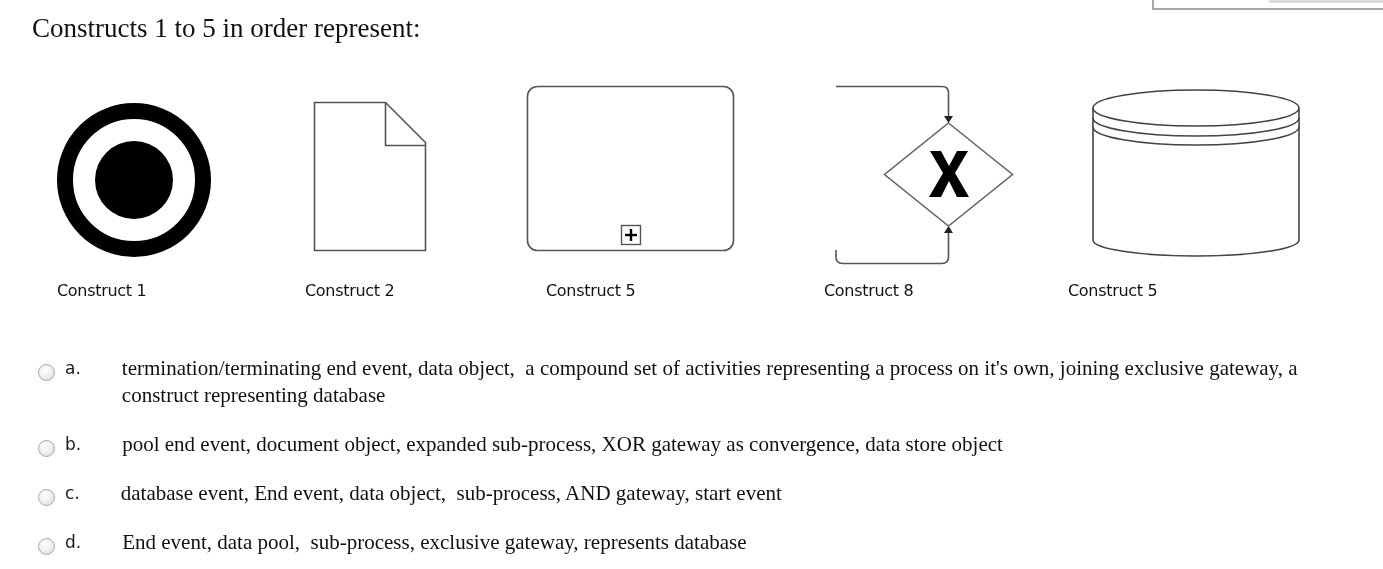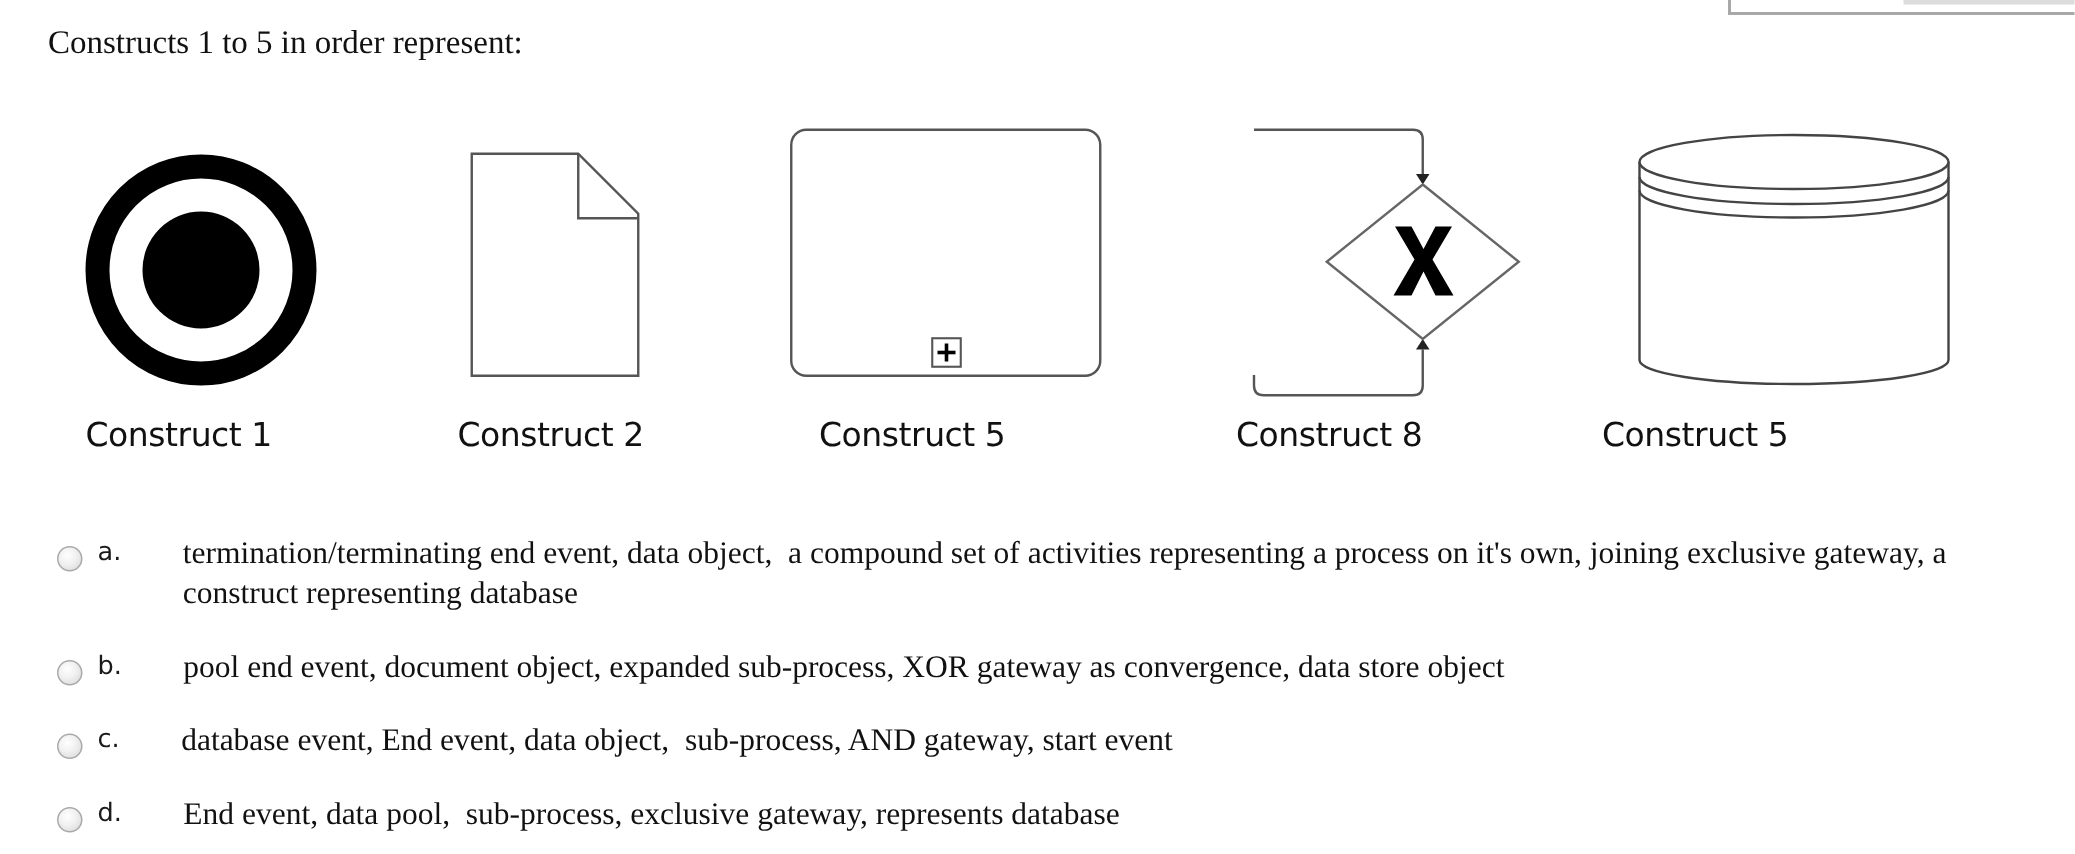--- a/index.html
+++ b/index.html
@@ -30,34 +30,34 @@
       left: 115px;
       top: 0;
       width: 120px;
       height: 5px;
       background: #dcdcdc;
     }
     .question {
       position: absolute;
       left: 32px;
       top: 14px;
-      font-size: 22px;
+      font-size: 27px;
       line-height: 28px;
       white-space: nowrap;
     }
     .figure {
       position: absolute;
       left: 0;
       top: 0;
     }
     .construct-label {
       position: absolute;
       top: 274px;
       font-family: "DejaVu Sans", "Liberation Sans", sans-serif;
-      font-size: 22px;
+      font-size: 16px;
       line-height: 34px;
       color: #111111;
       white-space: nowrap;
       letter-spacing: -0.3px;
     }
     .options {
       position: absolute;
       left: 38px;
       top: 353px;
       width: 1320px;

